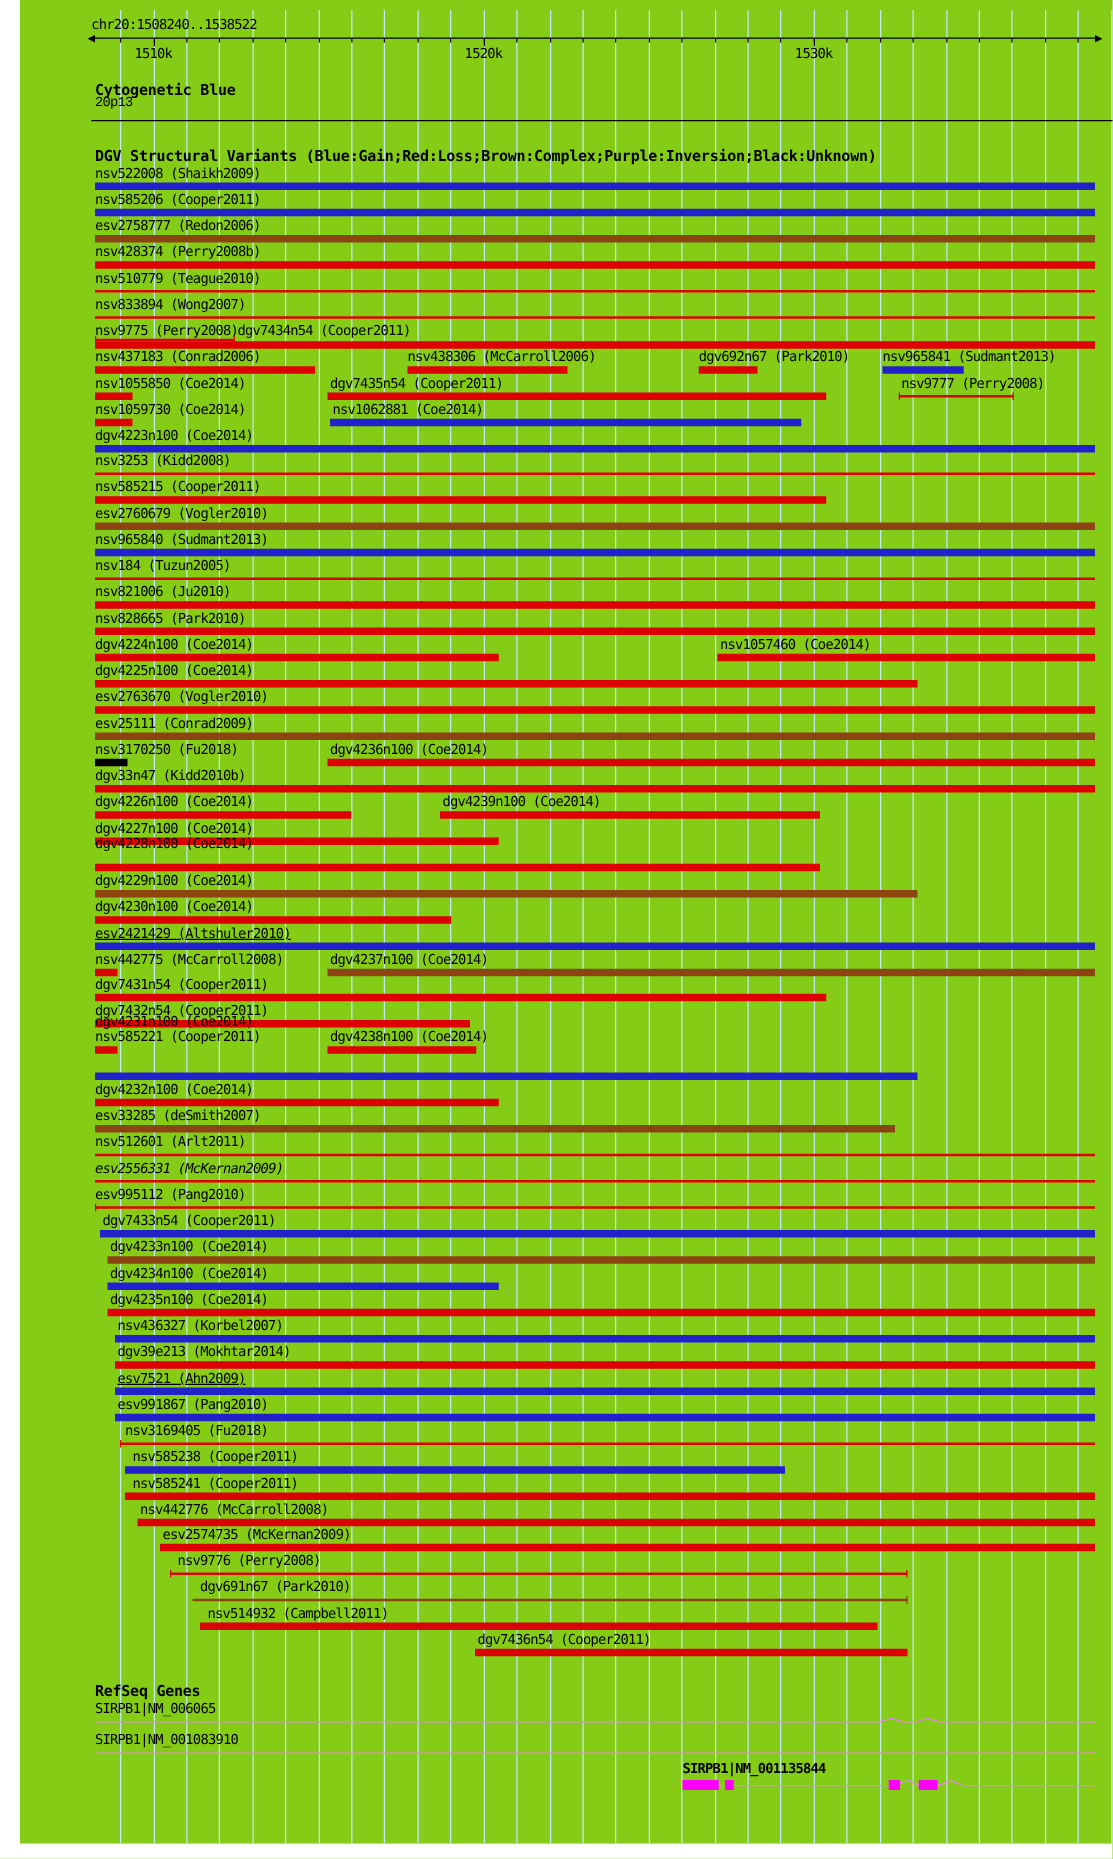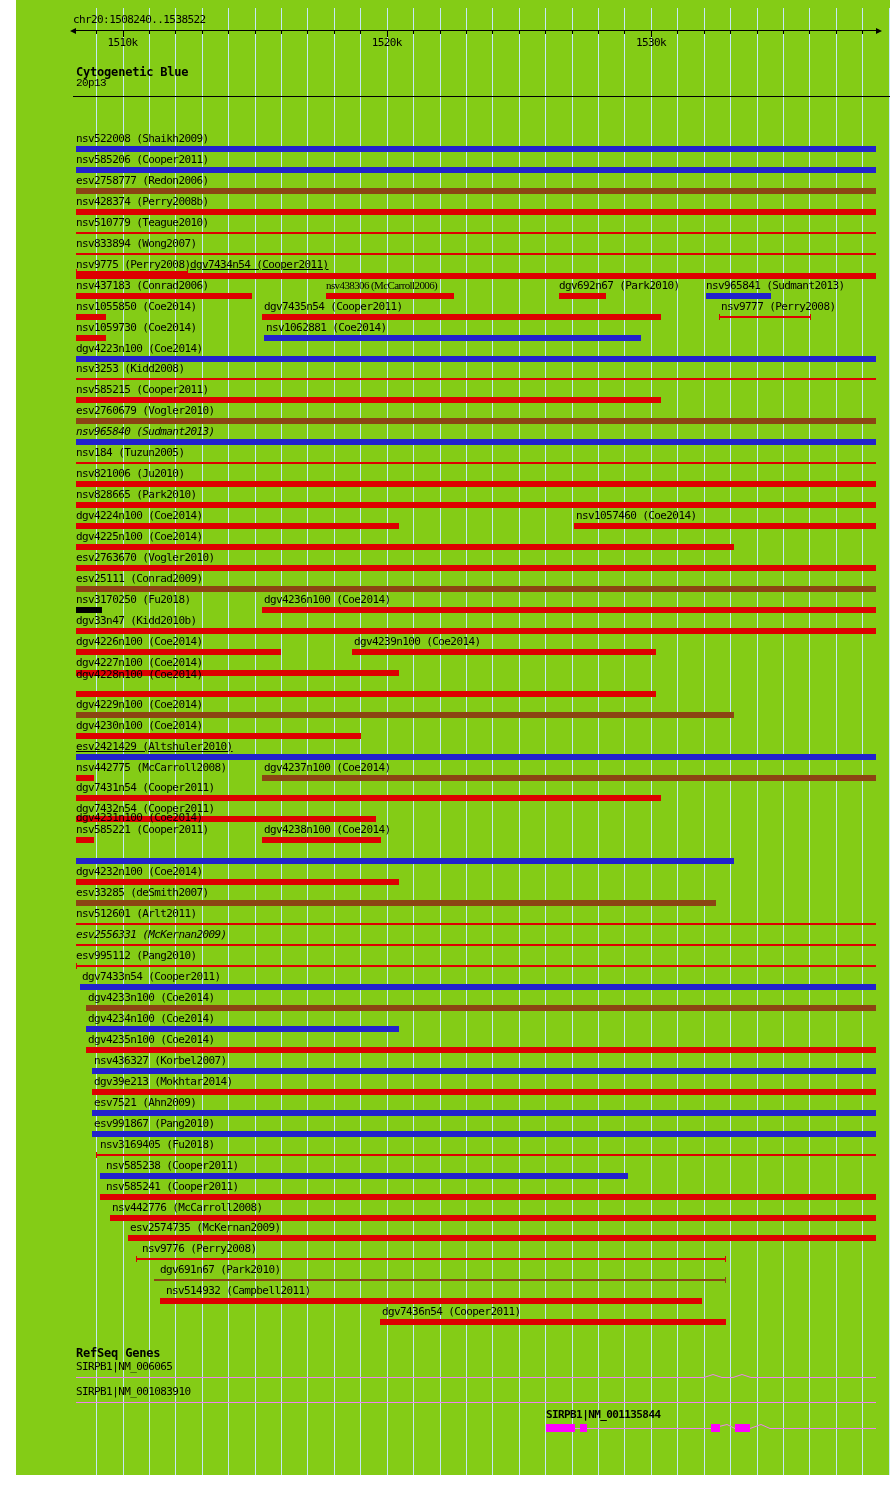--- a/index.html
+++ b/index.html
@@ -101,42 +101,43 @@
       <div style="position: absolute; left: 370.7px; top: 31px; width: 1px; height: 6px; background: rgb(0, 0, 0);"></div>
       <div class="lbl" style="position: absolute; left: 355.7px; top: 37px;">1520k</div>
       <div style="position: absolute; left: 634.9px; top: 31px; width: 1px; height: 6px; background: rgb(0, 0, 0);"></div>
       <div class="lbl" style="position: absolute; left: 619.9px; top: 37px;">1530k</div>
     </div>
 
   <div class="lbl title" style="left:60px; top:66px;">Cytogenetic Blue</div>
   <div class="lbl" style="left:60px; top:78px;font-family:Liberation Mono, monospace;">20p13</div>
   <div class="hline" style="left:57px; top:96px; width:818px;"></div>
 
+  <div class="lbl title" style="left:60px; top:119px;">DGV Structural Variants (Blue:Gain;Red:Loss;Brown:Complex;Purple:Inversion;Black:Unknown)</div>
   <div id="dgv-rows">
       <div class="lbl" style="position: absolute; left: 60px; top: 133px;">nsv522008 (Shaikh2009)</div>
       <div style="position: absolute; left: 60px; top: 146px; width: 800px; height: 6px; background: rgb(34, 34, 204);"></div>
       <div class="lbl" style="position: absolute; left: 60px; top: 153.9px;">nsv585206 (Cooper2011)</div>
       <div style="position: absolute; left: 60px; top: 166.9px; width: 800px; height: 6px; background: rgb(34, 34, 204);"></div>
       <div class="lbl" style="position: absolute; left: 60px; top: 174.9px;">esv2758777 (Redon2006)</div>
       <div style="position: absolute; left: 60px; top: 187.9px; width: 800px; height: 6px; background: rgb(139, 69, 19);"></div>
       <div class="lbl" style="position: absolute; left: 60px; top: 195.8px;">nsv428374 (Perry2008b)</div>
       <div style="position: absolute; left: 60px; top: 208.8px; width: 800px; height: 6px; background: rgb(221, 0, 0);"></div>
       <div class="lbl" style="position: absolute; left: 60px; top: 216.8px;">nsv510779 (Teague2010)</div>
       <div style="position: absolute; left: 60px; top: 231.8px; width: 800px; height: 2px; background: rgb(221, 0, 0);"></div>
       <div class="lbl" style="position: absolute; left: 60px; top: 237.8px;">nsv833894 (Wong2007)</div>
       <div style="position: absolute; left: 60px; top: 252.8px; width: 800px; height: 2px; background: rgb(221, 0, 0);"></div>
       <div class="lbl" style="position: absolute; left: 60px; top: 258.7px;">nsv9775 (Perry2008)</div>
       <div style="position: absolute; left: 60px; top: 270.7px; width: 112px; height: 2px; background: rgb(221, 0, 0);"></div>
       <div style="position: absolute; left: 60px; top: 268.7px; width: 1px; height: 6px; background: rgb(221, 0, 0);"></div>
       <div style="position: absolute; left: 171px; top: 268.7px; width: 1px; height: 6px; background: rgb(221, 0, 0);"></div>
-      <div class="lbl" style="position: absolute; left: 174px; top: 258.7px; text-decoration: underline;">dgv7434n54 (Cooper2011)</div>
+      <div class="lbl" style="position: absolute; left: 174px; top: 258.7px;">dgv7434n54 (Cooper2011)</div>
       <div style="position: absolute; left: 60px; top: 272.7px; width: 800px; height: 6px; background: rgb(221, 0, 0);"></div>
       <div class="lbl" style="position: absolute; left: 60px; top: 279.6px;">nsv437183 (Conrad2006)</div>
       <div style="position: absolute; left: 60px; top: 292.6px; width: 176px; height: 6px; background: rgb(221, 0, 0);"></div>
-      <div class="lbl" style="position: absolute; left: 310px; top: 279.6px; font-family: Liberation Serif, serif;">nsv438306 (McCarroll2006)</div>
+      <div class="lbl" style="position: absolute; left: 310px; top: 279.6px;">nsv438306 (McCarroll2006)</div>
       <div style="position: absolute; left: 310px; top: 292.6px; width: 128px; height: 6px; background: rgb(221, 0, 0);"></div>
       <div class="lbl" style="position: absolute; left: 543px; top: 279.6px;">dgv692n67 (Park2010)</div>
       <div style="position: absolute; left: 543px; top: 292.6px; width: 47px; height: 6px; background: rgb(221, 0, 0);"></div>
       <div class="lbl" style="position: absolute; left: 690px; top: 279.6px;">nsv965841 (Sudmant2013)</div>
       <div style="position: absolute; left: 690px; top: 292.6px; width: 65px; height: 6px; background: rgb(34, 34, 204);"></div>
       <div class="lbl" style="position: absolute; left: 60px; top: 300.6px;">nsv1055850 (Coe2014)</div>
       <div style="position: absolute; left: 60px; top: 313.6px; width: 30px; height: 6px; background: rgb(221, 0, 0);"></div>
       <div class="lbl" style="position: absolute; left: 248px; top: 300.6px;">dgv7435n54 (Cooper2011)</div>
       <div style="position: absolute; left: 246px; top: 313.6px; width: 399px; height: 6px; background: rgb(221, 0, 0);"></div>
       <div class="lbl" style="position: absolute; left: 705px; top: 300.6px;">nsv9777 (Perry2008)</div>
@@ -148,21 +149,21 @@
       <div class="lbl" style="position: absolute; left: 250px; top: 321.5px;">nsv1062881 (Coe2014)</div>
       <div style="position: absolute; left: 248px; top: 334.5px; width: 377px; height: 6px; background: rgb(34, 34, 204);"></div>
       <div class="lbl" style="position: absolute; left: 60px; top: 342.5px;">dgv4223n100 (Coe2014)</div>
       <div style="position: absolute; left: 60px; top: 355.5px; width: 800px; height: 6px; background: rgb(34, 34, 204);"></div>
       <div class="lbl" style="position: absolute; left: 60px; top: 363.4px;">nsv3253 (Kidd2008)</div>
       <div style="position: absolute; left: 60px; top: 378.4px; width: 800px; height: 2px; background: rgb(221, 0, 0);"></div>
       <div class="lbl" style="position: absolute; left: 60px; top: 384.4px;">nsv585215 (Cooper2011)</div>
       <div style="position: absolute; left: 60px; top: 397.4px; width: 585px; height: 6px; background: rgb(221, 0, 0);"></div>
       <div class="lbl" style="position: absolute; left: 60px; top: 405.3px;">esv2760679 (Vogler2010)</div>
       <div style="position: absolute; left: 60px; top: 418.3px; width: 800px; height: 6px; background: rgb(139, 69, 19);"></div>
-      <div class="lbl" style="position: absolute; left: 60px; top: 426.3px; font-style: italic;">nsv965840 (Sudmant2013)</div>
+      <div class="lbl" style="position: absolute; left: 60px; top: 426.3px;">nsv965840 (Sudmant2013)</div>
       <div style="position: absolute; left: 60px; top: 439.3px; width: 800px; height: 6px; background: rgb(34, 34, 204);"></div>
       <div class="lbl" style="position: absolute; left: 60px; top: 447.3px;">nsv184 (Tuzun2005)</div>
       <div style="position: absolute; left: 60px; top: 462.3px; width: 800px; height: 2px; background: rgb(221, 0, 0);"></div>
       <div class="lbl" style="position: absolute; left: 60px; top: 468.2px;">nsv821006 (Ju2010)</div>
       <div style="position: absolute; left: 60px; top: 481.2px; width: 800px; height: 6px; background: rgb(221, 0, 0);"></div>
       <div class="lbl" style="position: absolute; left: 60px; top: 489.1px;">nsv828665 (Park2010)</div>
       <div style="position: absolute; left: 60px; top: 502.1px; width: 800px; height: 6px; background: rgb(221, 0, 0);"></div>
       <div class="lbl" style="position: absolute; left: 60px; top: 510.1px;">dgv4224n100 (Coe2014)</div>
       <div style="position: absolute; left: 60px; top: 523.1px; width: 323px; height: 6px; background: rgb(221, 0, 0);"></div>
       <div class="lbl" style="position: absolute; left: 560px; top: 510.1px;">nsv1057460 (Coe2014)</div>
@@ -223,21 +224,21 @@
       <div class="lbl" style="position: absolute; left: 72px; top: 991.9px;">dgv4233n100 (Coe2014)</div>
       <div style="position: absolute; left: 70px; top: 1004.9px; width: 790px; height: 6px; background: rgb(139, 69, 19);"></div>
       <div class="lbl" style="position: absolute; left: 72px; top: 1012.9px;">dgv4234n100 (Coe2014)</div>
       <div style="position: absolute; left: 70px; top: 1025.9px; width: 313px; height: 6px; background: rgb(34, 34, 204);"></div>
       <div class="lbl" style="position: absolute; left: 72px; top: 1033.8px;">dgv4235n100 (Coe2014)</div>
       <div style="position: absolute; left: 70px; top: 1046.8px; width: 790px; height: 6px; background: rgb(221, 0, 0);"></div>
       <div class="lbl" style="position: absolute; left: 78px; top: 1054.8px;">nsv436327 (Korbel2007)</div>
       <div style="position: absolute; left: 76px; top: 1067.8px; width: 784px; height: 6px; background: rgb(34, 34, 204);"></div>
       <div class="lbl" style="position: absolute; left: 78px; top: 1075.8px;">dgv39e213 (Mokhtar2014)</div>
       <div style="position: absolute; left: 76px; top: 1088.8px; width: 784px; height: 6px; background: rgb(221, 0, 0);"></div>
-      <div class="lbl" style="position: absolute; left: 78px; top: 1096.7px;">esv7521 (Ahn2009)</div>
+      <div class="lbl" style="position: absolute; left: 78px; top: 1096.7px; text-decoration: underline;">esv7521 (Ahn2009)</div>
       <div style="position: absolute; left: 76px; top: 1109.7px; width: 784px; height: 6px; background: rgb(34, 34, 204);"></div>
       <div class="lbl" style="position: absolute; left: 78px; top: 1117.7px;">esv991867 (Pang2010)</div>
       <div style="position: absolute; left: 76px; top: 1130.7px; width: 784px; height: 6px; background: rgb(34, 34, 204);"></div>
       <div class="lbl" style="position: absolute; left: 84px; top: 1138.6px;">nsv3169405 (Fu2018)</div>
       <div style="position: absolute; left: 80px; top: 1153.6px; width: 780px; height: 2px; background: rgb(221, 0, 0);"></div>
       <div style="position: absolute; left: 80px; top: 1151.6px; width: 1px; height: 6px; background: rgb(221, 0, 0);"></div>
       <div class="lbl" style="position: absolute; left: 90px; top: 1159.5px;">nsv585238 (Cooper2011)</div>
       <div style="position: absolute; left: 84px; top: 1172.5px; width: 528px; height: 6px; background: rgb(34, 34, 204);"></div>
       <div class="lbl" style="position: absolute; left: 90px; top: 1180.5px;">nsv585241 (Cooper2011)</div>
       <div style="position: absolute; left: 84px; top: 1193.5px; width: 776px; height: 6px; background: rgb(221, 0, 0);"></div>

